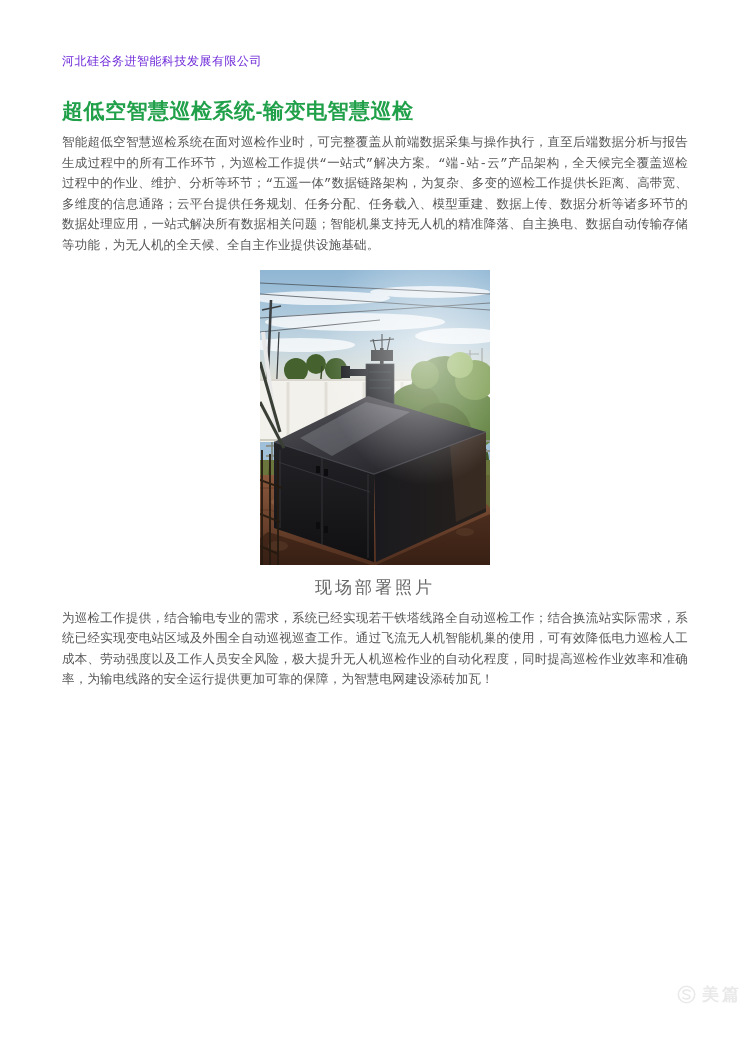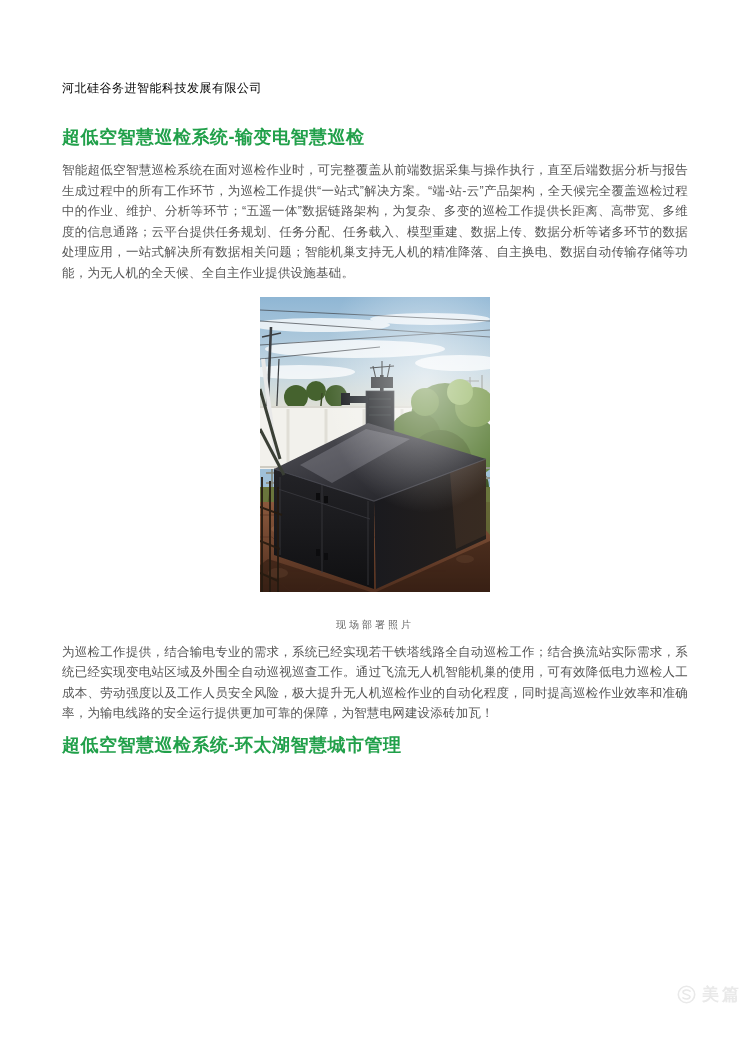--- a/index.html
+++ b/index.html
@@ -2,40 +2,40 @@
 <html><head>
 <meta charset="utf-8">
 <style>
   html,body { margin:0; padding:0; background:#ffffff; }
   .page {
     position:relative; width:750px; height:1060px; background:#ffffff;
     overflow:hidden; font-family:"Liberation Sans","DejaVu Sans",sans-serif;
   }
   .content { padding:0 62px; }
   .company {
-    padding-top:80px; font-size:12px; color:#000000; letter-spacing:0.5px;
+    padding-top:53px; font-size:12px; color:#6d28d9; letter-spacing:0.5px;
   }
   h1.sec-heading {
-    margin:28px 0 0 0; font-size:18px; line-height:25px; font-weight:bold;
+    margin:28px 0 0 0; font-size:21px; line-height:25px; font-weight:bold;
     color:#21A04A; letter-spacing:0.5px;
   }
   h1.sec-heading.second { margin-top:9px; }
   p.body-text {
     margin:10px 0 0 0; font-size:12.5px; line-height:20.6px; color:#565656;
-    text-align:justify; letter-spacing:0.2px;
+    text-align:justify; letter-spacing:0.2px;font-family:Liberation Mono, monospace;
   }
   figure.photo-block { margin:13px 0 0 0; padding:0; text-align:center; }
   .photo-frame {
     width:230px; height:295px; margin:0 auto; display:block; overflow:hidden;
     background:#9fc0d8;
   }
   .photo-frame svg { display:block; }
   figcaption.photo-caption {
-    margin-top:26px; font-family:"Liberation Serif","DejaVu Serif",serif;
-    font-size:10px; color:#666666; letter-spacing:3px;
+    margin-top:11px; font-family:"Liberation Serif","DejaVu Serif",serif;
+    font-size:17px; color:#666666; letter-spacing:3px;
   }
   .watermark {
     position:absolute; top:983px; right:8px; display:flex; align-items:center;
     gap:5px; color:#e9e9e9; user-select:none;
   }
   .watermark .wm-text {
     font-size:17px; font-weight:bold; letter-spacing:3px; color:#e9e9e9;
   }
   .wm-logo svg { display:block; }
 </style>
@@ -237,21 +237,20 @@
           </g>
 
           <rect x="0" y="0" width="230" height="295" fill="url(#glowG)"></rect>
         </svg>
       </div>
       <figcaption class="photo-caption">现场部署照片</figcaption>
     </figure>
 
     <p class="body-text">为巡检工作提供，结合输电专业的需求，系统已经实现若干铁塔线路全自动巡检工作；结合换流站实际需求，系统已经实现变电站区域及外围全自动巡视巡查工作。通过飞流无人机智能机巢的使用，可有效降低电力巡检人工成本、劳动强度以及工作人员安全风险，极大提升无人机巡检作业的自动化程度，同时提高巡检作业效率和准确率，为输电线路的安全运行提供更加可靠的保障，为智慧电网建设添砖加瓦！</p>
 
-    <h1 class="sec-heading second">超低空智慧巡检系统-环太湖智慧城市管理</h1>
 
 
   </div>
 
   <div class="watermark">
     <span class="wm-logo">
       <svg width="21" height="21" viewBox="0 0 21 21" xmlns="http://www.w3.org/2000/svg">
         <circle cx="10.5" cy="10.5" r="8.2" stroke="#e9e9e9" stroke-width="1.6" fill="none"></circle>
         <path d="M14,7.2 C11.2,5.1 7,6 7,8.2 C7,10.5 14,10.5 14,12.8 C14,15 9.8,15.9 7,13.8" stroke="#e9e9e9" stroke-width="1.6" fill="none" stroke-linecap="round"></path>
       </svg>

